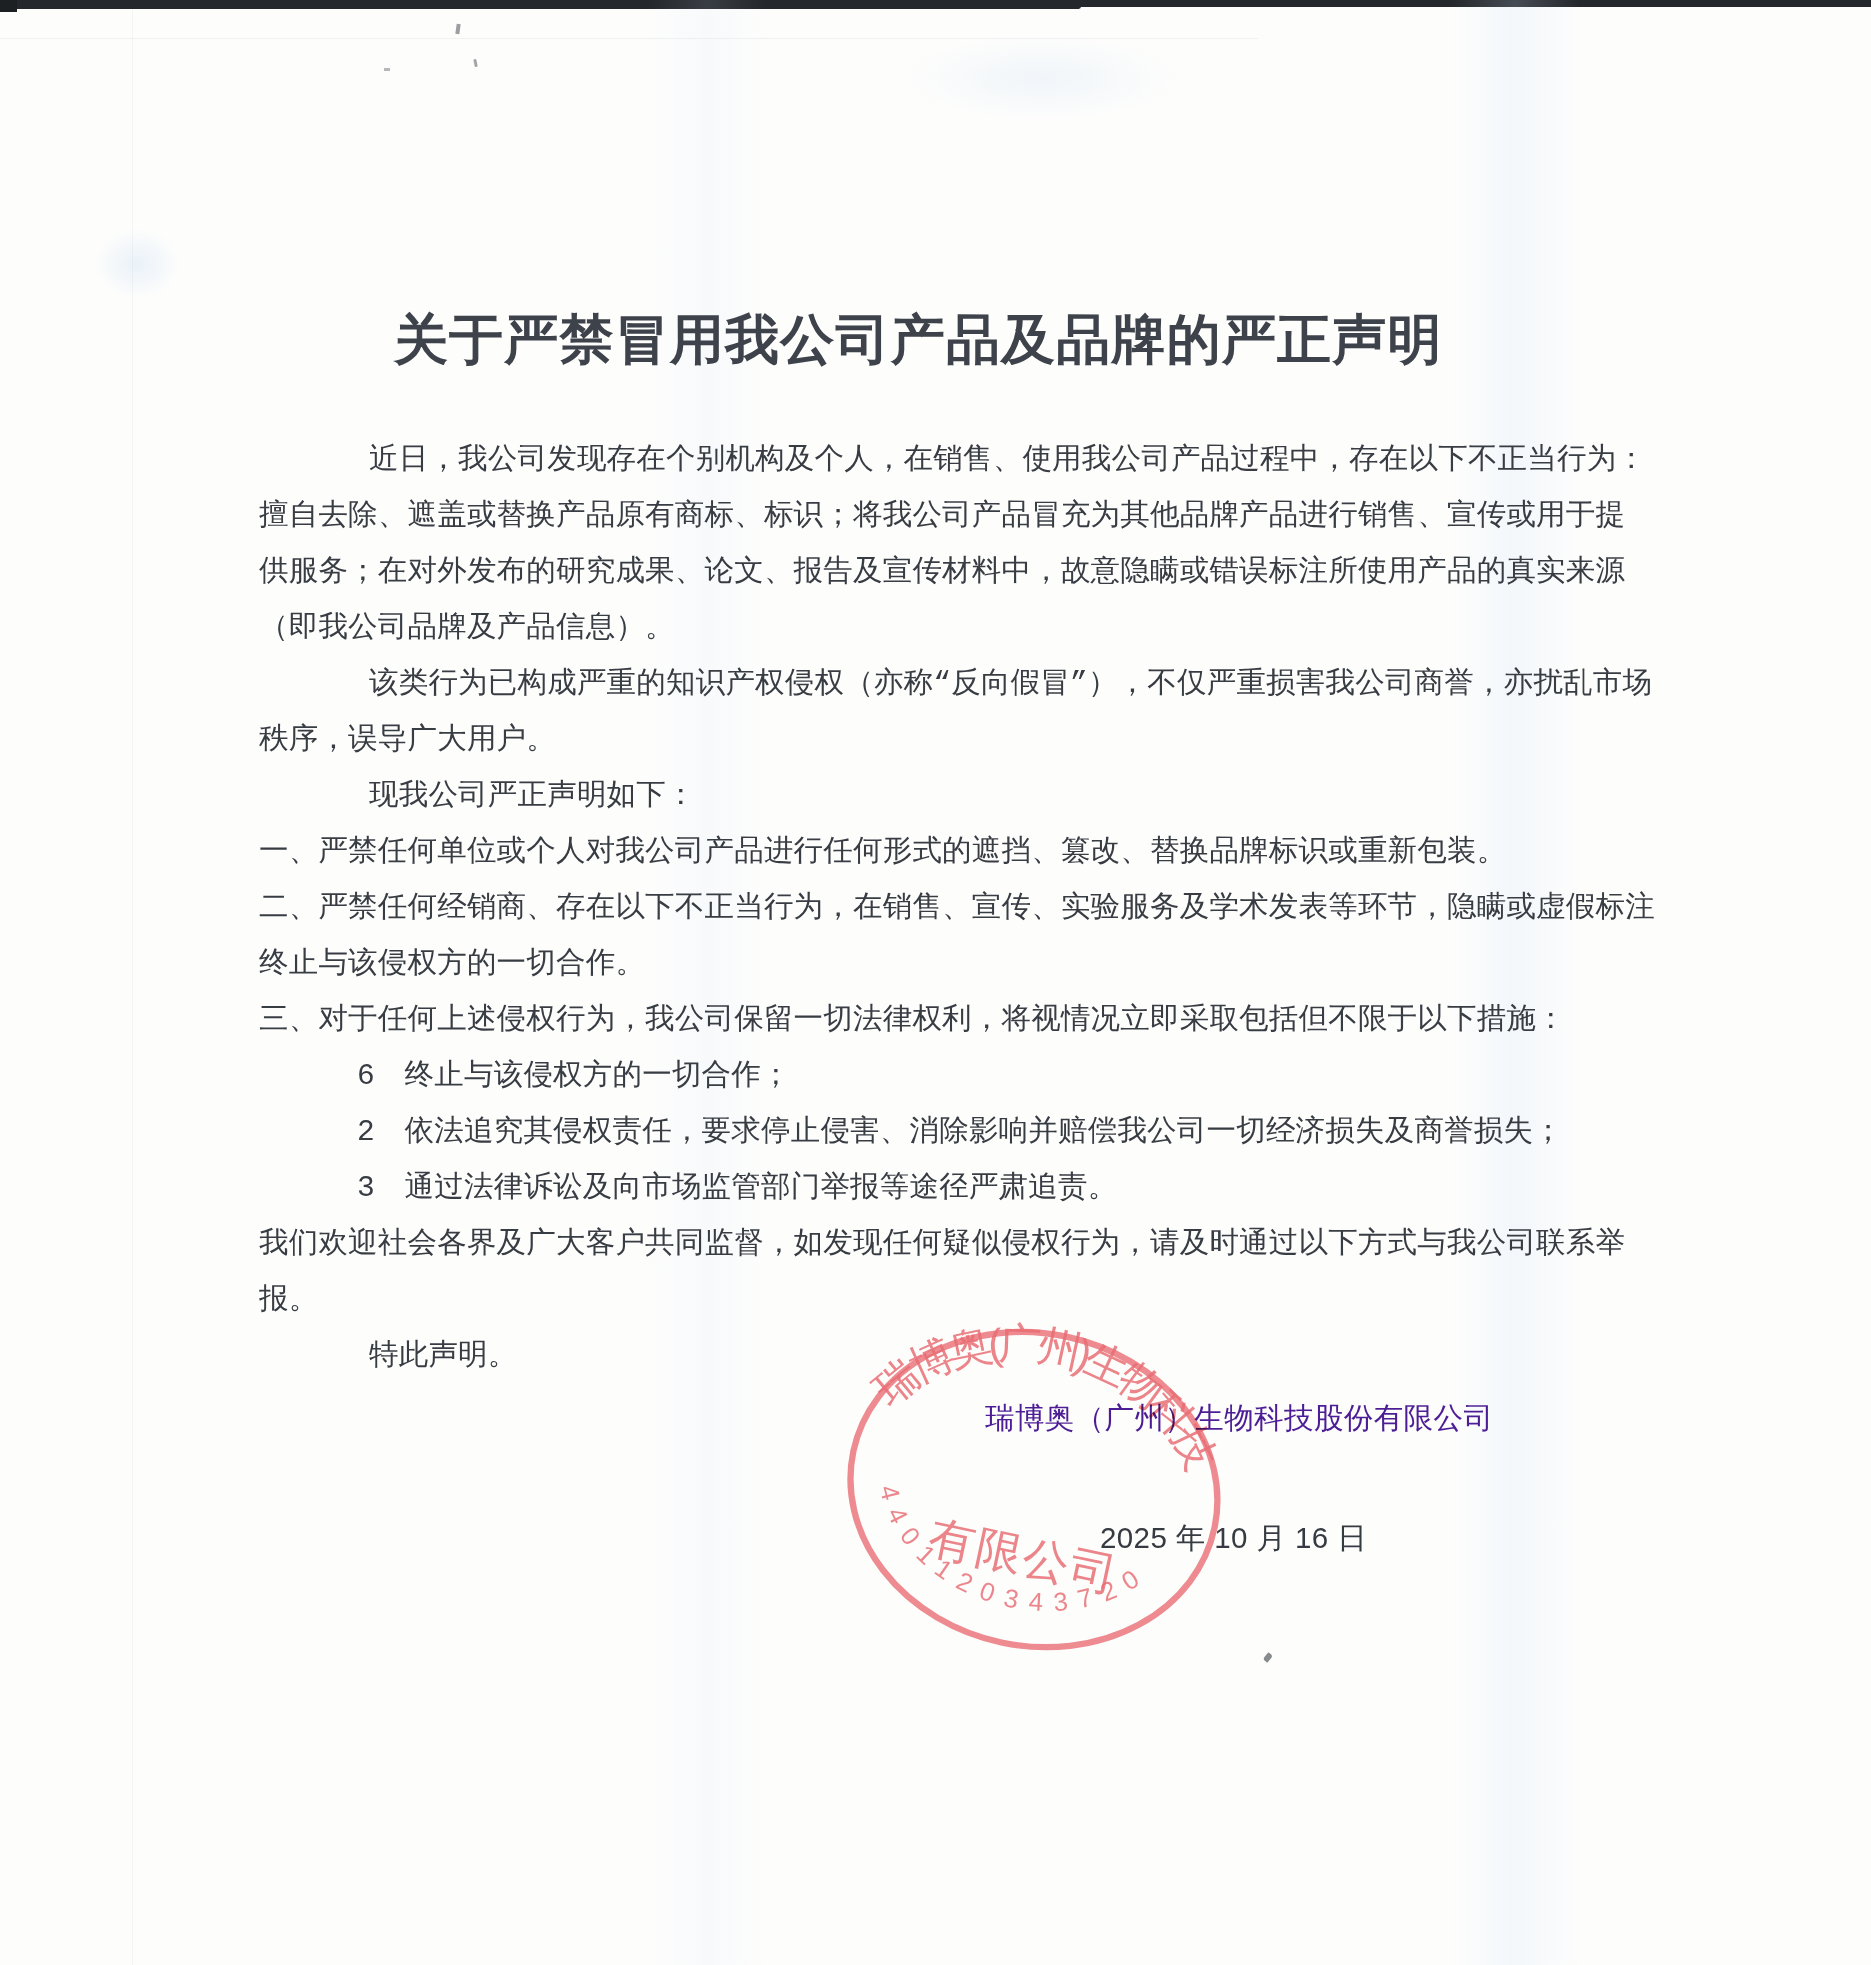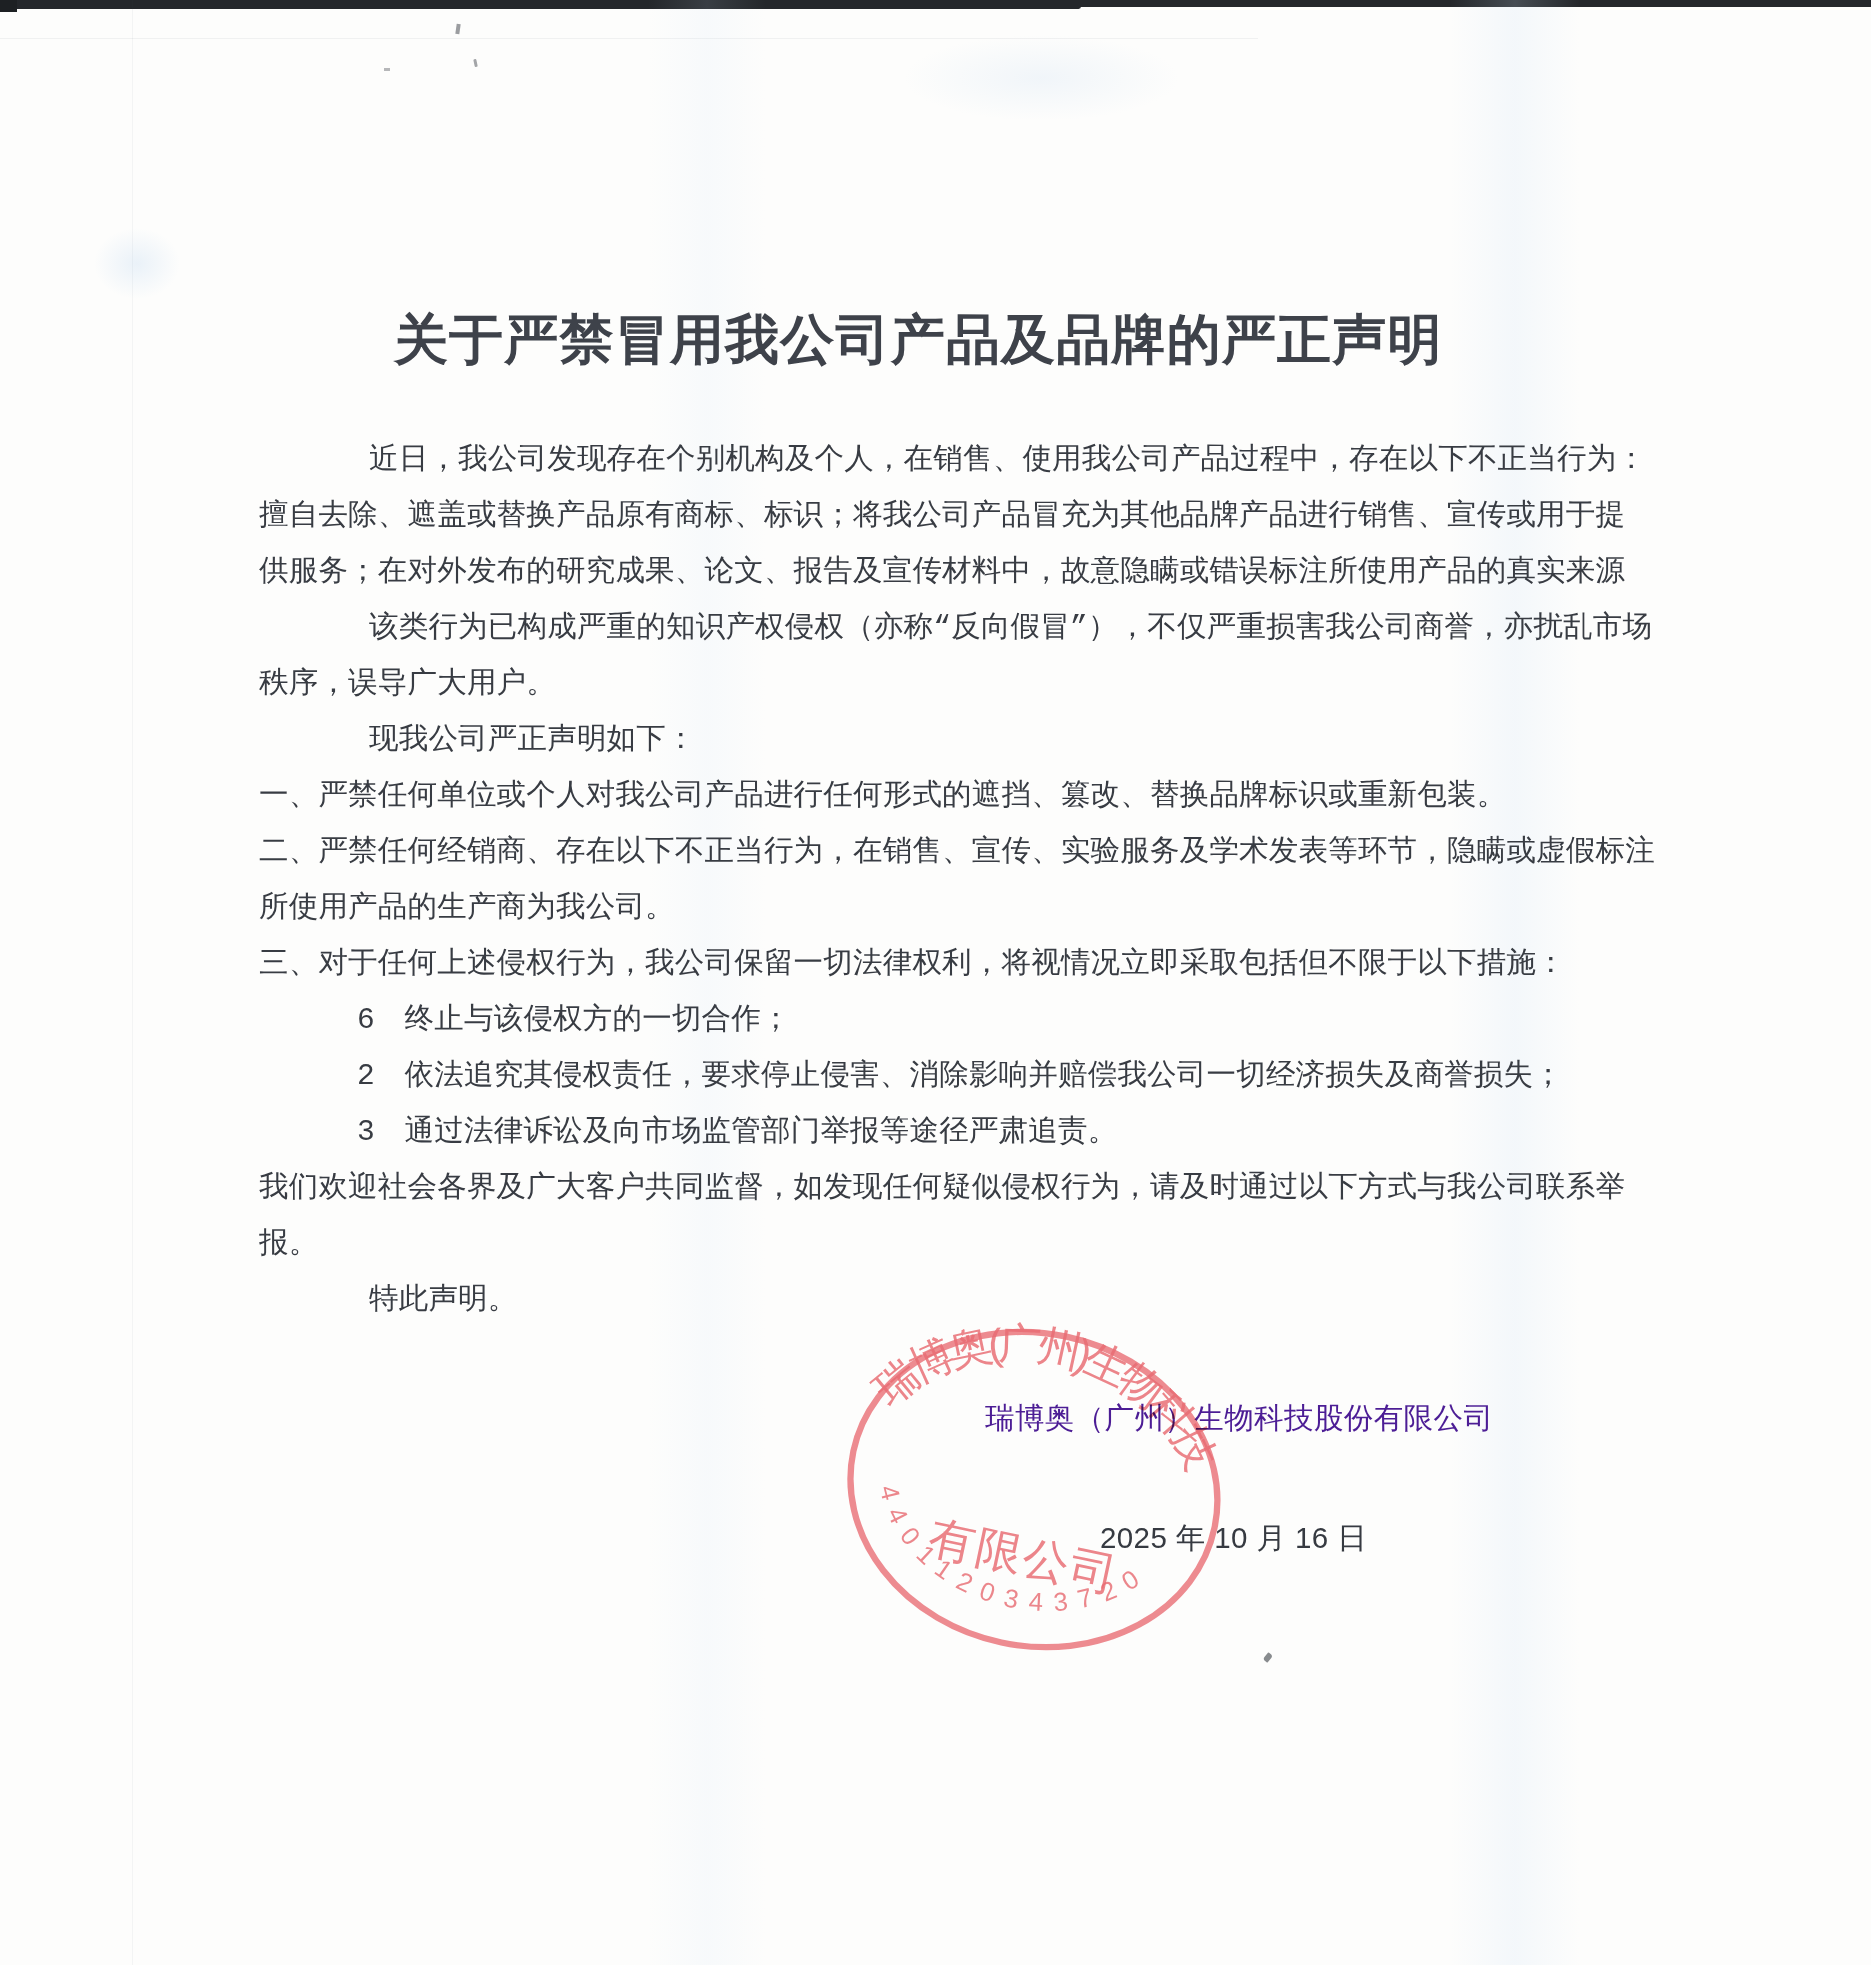--- a/index.html
+++ b/index.html
@@ -79,26 +79,27 @@
   <div class="speck sp3"></div>
 
   <div class="speck sp5"></div>
 
   <div class="doc-title">关于严禁冒用我公司产品及品牌的严正声明</div>
 
   <div class="body-text" id="body-text">
       <div class="line indent">近日，我公司发现存在个别机构及个人，在销售、使用我公司产品过程中，存在以下不正当行为：</div>
       <div class="line flush">擅自去除、遮盖或替换产品原有商标、标识；将我公司产品冒充为其他品牌产品进行销售、宣传或用于提</div>
       <div class="line flush">供服务；在对外发布的研究成果、论文、报告及宣传材料中，故意隐瞒或错误标注所使用产品的真实来源</div>
+      <div class="line flush">（即我公司品牌及产品信息）。</div>
       <div class="line indent">该类行为已构成严重的知识产权侵权（亦称“反向假冒”），不仅严重损害我公司商誉，亦扰乱市场</div>
       <div class="line flush">秩序，误导广大用户。</div>
       <div class="line indent">现我公司严正声明如下：</div>
       <div class="line flush">一、严禁任何单位或个人对我公司产品进行任何形式的遮挡、篡改、替换品牌标识或重新包装。</div>
       <div class="line flush">二、严禁任何经销商、存在以下不正当行为，在销售、宣传、实验服务及学术发表等环节，隐瞒或虚假标注</div>
-      <div class="line flush">所使用产品的生产商为我公司。</div>
+      <div class="line flush">终止与该侵权方的一切合作。</div>
       <div class="line flush">三、对于任何上述侵权行为，我公司保留一切法律权利，将视情况立即采取包括但不限于以下措施：</div>
       <div class="line item">6　终止与该侵权方的一切合作；</div>
       <div class="line item">2　依法追究其侵权责任，要求停止侵害、消除影响并赔偿我公司一切经济损失及商誉损失；</div>
       <div class="line item">3　通过法律诉讼及向市场监管部门举报等途径严肃追责。</div>
       <div class="line flush">我们欢迎社会各界及广大客户共同监督，如发现任何疑似侵权行为，请及时通过以下方式与我公司联系举</div>
       <div class="line flush">报。</div>
       <div class="line indent">特此声明。</div>
     </div>
 
   <div class="sig-company">瑞博奥（广州）生物科技股份有限公司</div>

